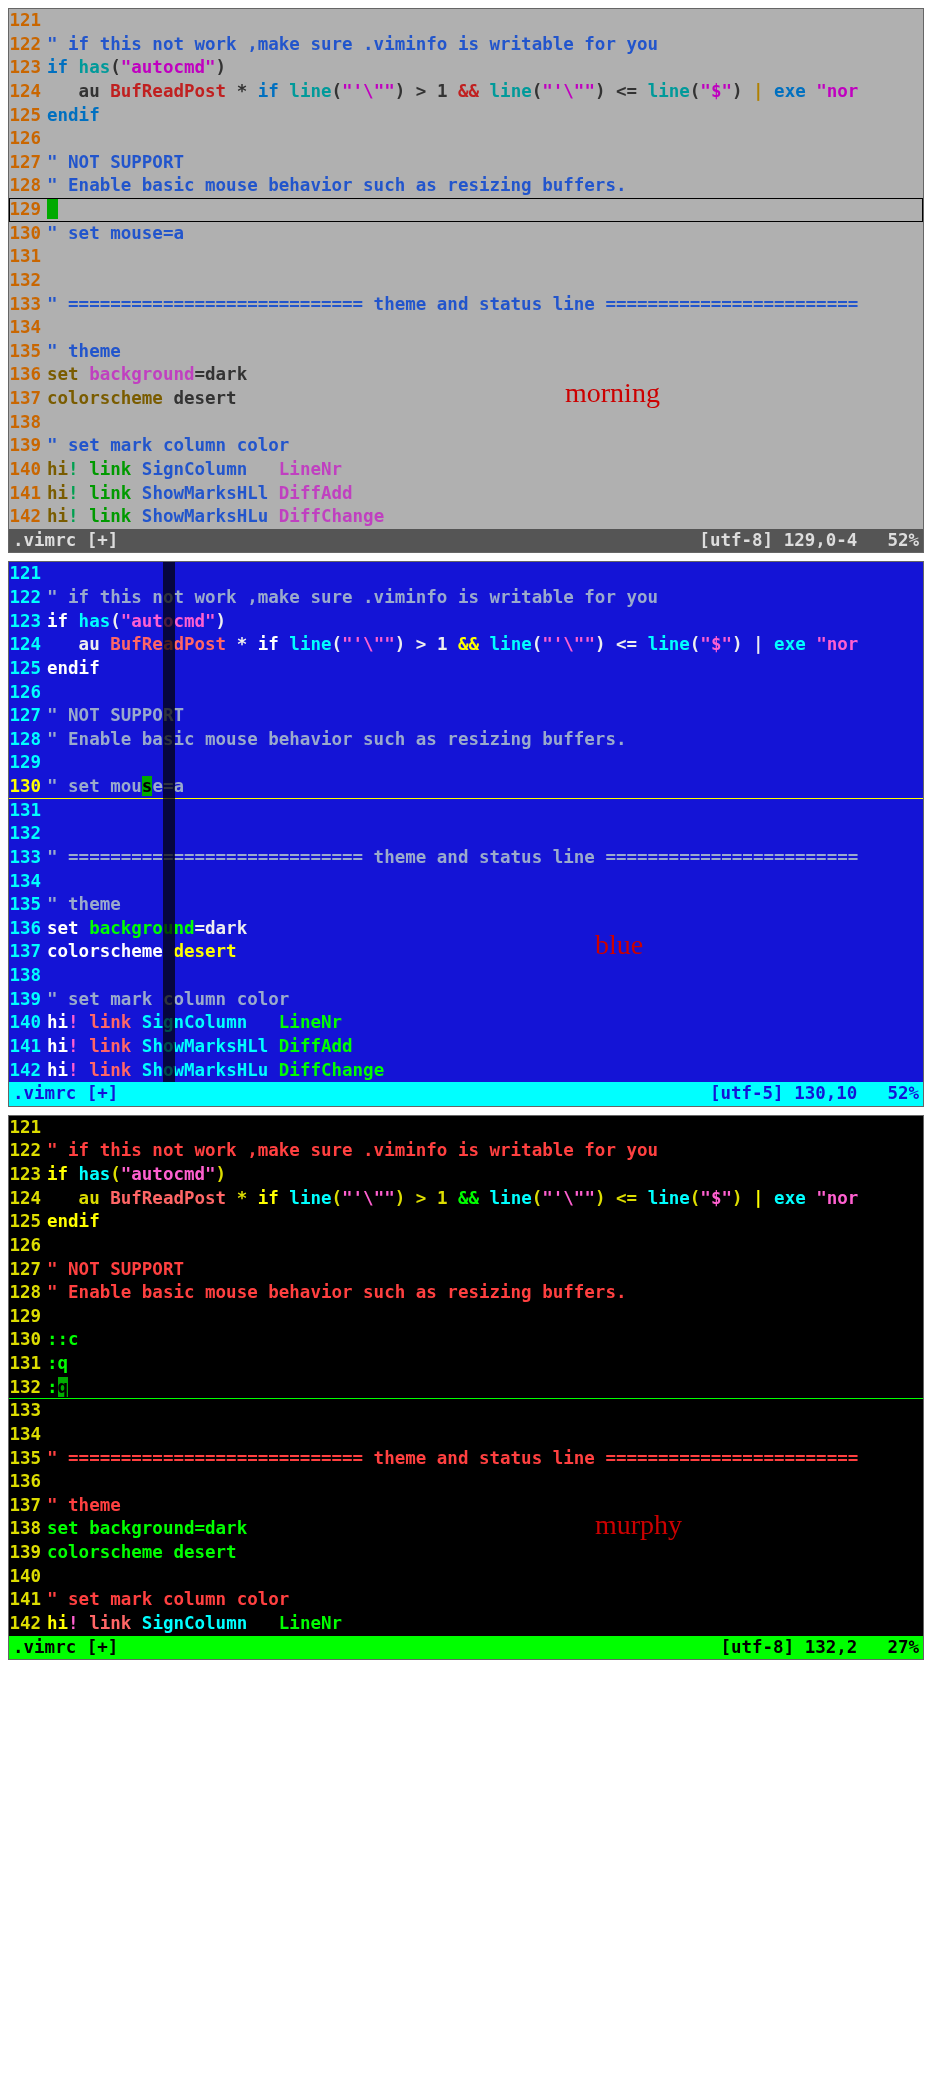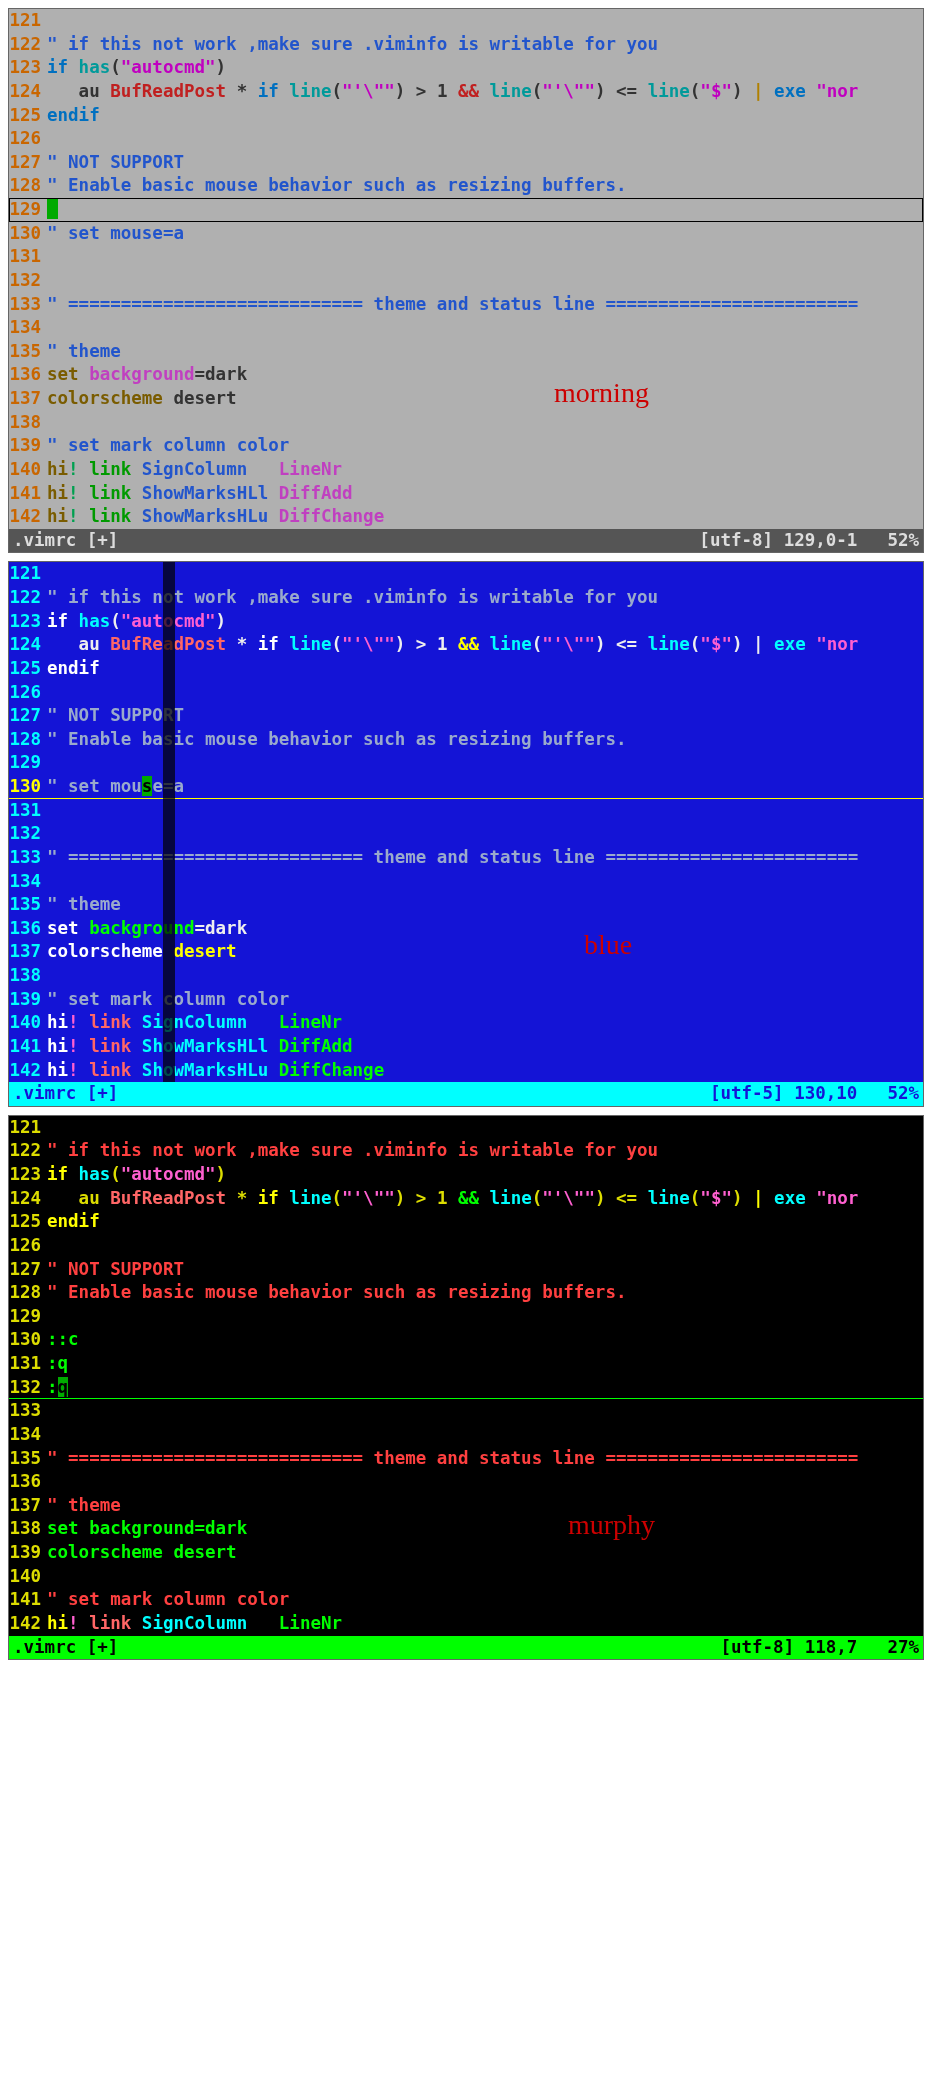--- a/index.html
+++ b/index.html
@@ -22,20 +22,21 @@
   .status { display: flex; font-weight: bold; padding: 0 4px; }
   .st-left { flex: 1; }
   .st-mid { }
   .st-right { padding-left: 30px; }
   .label {
     position: absolute;
     color: #cc0000;
     font-size: 28px;
     font-family: Georgia, serif;
     font-weight: normal;
+    margin-left: 11px;
   }
   .cursor-block { background: #00aa00; color: #000; }
 
   
   .morning { background: #b0b0b0; color: #333; }
   .morning .ln { color: #c96600; }
   .morning .cursor-line { box-shadow: inset 0 0 0 1px #000; }
   .m-comment { color: #2255cc; }
   .m-if { color: #0070c0; }
   .m-has { color: #009a9a; }
@@ -134,21 +135,21 @@
   <div class="line"><span class="ln">136</span><span class="code"><span class="m-set">set </span><span class="m-opt">background</span><span>=dark</span></span></div>
   <div class="line"><span class="ln">137</span><span class="code"><span class="m-cs">colorscheme </span><span class="m-csname">desert</span></span></div>
   <div class="line"><span class="ln">138</span><span class="code"></span></div>
   <div class="line"><span class="ln">139</span><span class="code m-comment">" set mark column color</span></div>
   <div class="line"><span class="ln">140</span><span class="code"><span class="m-hi">hi</span><span class="m-bang">! </span><span class="m-link">link </span><span class="m-grp1">SignColumn   </span><span class="m-grp2">LineNr</span></span></div>
   <div class="line"><span class="ln">141</span><span class="code"><span class="m-hi">hi</span><span class="m-bang">! </span><span class="m-link">link </span><span class="m-grp1">ShowMarksHLl </span><span class="m-grp2">DiffAdd</span></span></div>
   <div class="line"><span class="ln">142</span><span class="code"><span class="m-hi">hi</span><span class="m-bang">! </span><span class="m-link">link </span><span class="m-grp1">ShowMarksHLu </span><span class="m-grp2">DiffChange</span></span></div>
 
   <div class="status">
     <span class="st-left">.vimrc [+]</span>
-    <span class="st-mid">[utf-8] 129,0-1</span>
+    <span class="st-mid">[utf-8] 129,0-4</span>
     <span class="st-right">52%</span>
   </div>
 </div>
 
 <div class="editor blue">
   <div class="col-cursor"></div>
   <div class="label" style="top:364px;left:575px;">blue</div>
 
   <div class="line"><span class="ln">121</span><span class="code"></span></div>
   <div class="line"><span class="ln">122</span><span class="code b-comment">" if this not work ,make sure .viminfo is writable for you</span></div>
@@ -174,21 +175,21 @@
   <div class="line"><span class="ln">142</span><span class="code"><span class="b-hi">hi</span><span class="b-bang">! </span><span class="b-link">link </span><span class="b-grp1">ShowMarksHLu </span><span class="b-grp2">DiffChange</span></span></div>
 
   <div class="status">
     <span class="st-left">.vimrc [+]</span>
     <span class="st-mid">[utf-5] 130,10</span>
     <span class="st-right">52%</span>
   </div>
 </div>
 
 <div class="editor murphy">
-  <div class="label" style="top:390px;left:559px;">murphy</div>
+  <div class="label" style="top:390px;left:575px;">murphy</div>
 
   <div class="line"><span class="ln">121</span><span class="code"></span></div>
   <div class="line"><span class="ln">122</span><span class="code p-comment">" if this not work ,make sure .viminfo is writable for you</span></div>
   <div class="line"><span class="ln">123</span><span class="code"><span class="p-if">if </span><span class="p-has">has</span><span>(</span><span class="p-str">"autocmd"</span><span>)</span></span></div>
   <div class="line"><span class="ln">124</span><span class="code"><span>   au </span><span class="p-ident">BufReadPost</span><span> * </span><span class="p-if">if </span><span class="p-has">line</span><span>(</span><span class="p-str">"'\""</span><span>) &gt; 1 </span><span class="p-op">&amp;&amp; </span><span class="p-has">line</span><span>(</span><span class="p-str">"'\""</span><span>) &lt;= </span><span class="p-has">line</span><span>(</span><span class="p-str">"$"</span><span>) </span><span class="p-pipe">| </span><span class="p-exe">exe </span><span class="p-str">"nor</span></span></div>
   <div class="line"><span class="ln">125</span><span class="code p-endif">endif</span></div>
   <div class="line"><span class="ln">126</span><span class="code"></span></div>
   <div class="line"><span class="ln">127</span><span class="code p-comment">" NOT SUPPORT</span></div>
   <div class="line"><span class="ln">128</span><span class="code p-comment">" Enable basic mouse behavior such as resizing buffers.</span></div>
   <div class="line"><span class="ln">129</span><span class="code"></span></div>
@@ -201,16 +202,16 @@
   <div class="line"><span class="ln">136</span><span class="code"></span></div>
   <div class="line"><span class="ln">137</span><span class="code p-comment">" theme</span></div>
   <div class="line"><span class="ln">138</span><span class="code"><span class="p-set">set </span><span class="p-opt">background</span><span class="p-opt">=dark</span></span></div>
   <div class="line"><span class="ln">139</span><span class="code"><span class="p-cs">colorscheme </span><span class="p-csname">desert</span></span></div>
   <div class="line"><span class="ln">140</span><span class="code"></span></div>
   <div class="line"><span class="ln">141</span><span class="code p-comment">" set mark column color</span></div>
   <div class="line"><span class="ln">142</span><span class="code"><span class="p-hi">hi</span><span class="p-bang">! </span><span class="p-link">link </span><span class="p-grp1">SignColumn   </span><span class="p-grp2">LineNr</span></span></div>
 
   <div class="status">
     <span class="st-left">.vimrc [+]</span>
-    <span class="st-mid">[utf-8] 118,7</span>
+    <span class="st-mid">[utf-8] 132,2</span>
     <span class="st-right">27%</span>
   </div>
 </div>
 
 </body></html>

